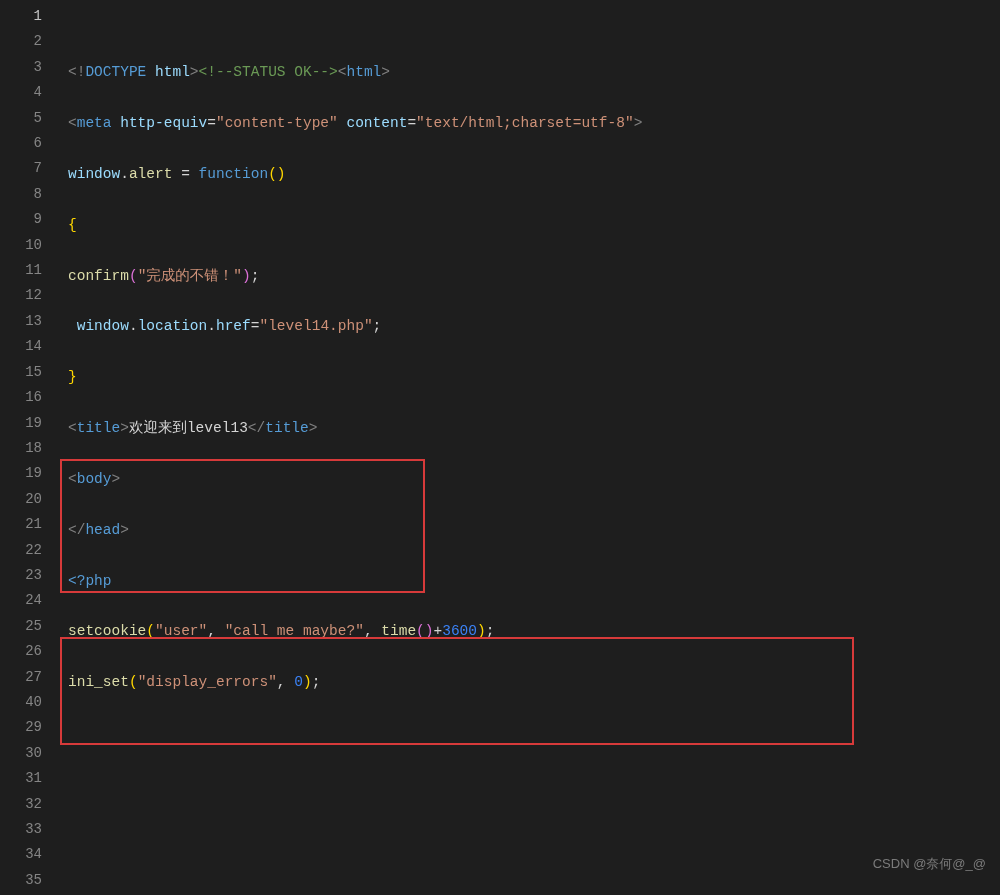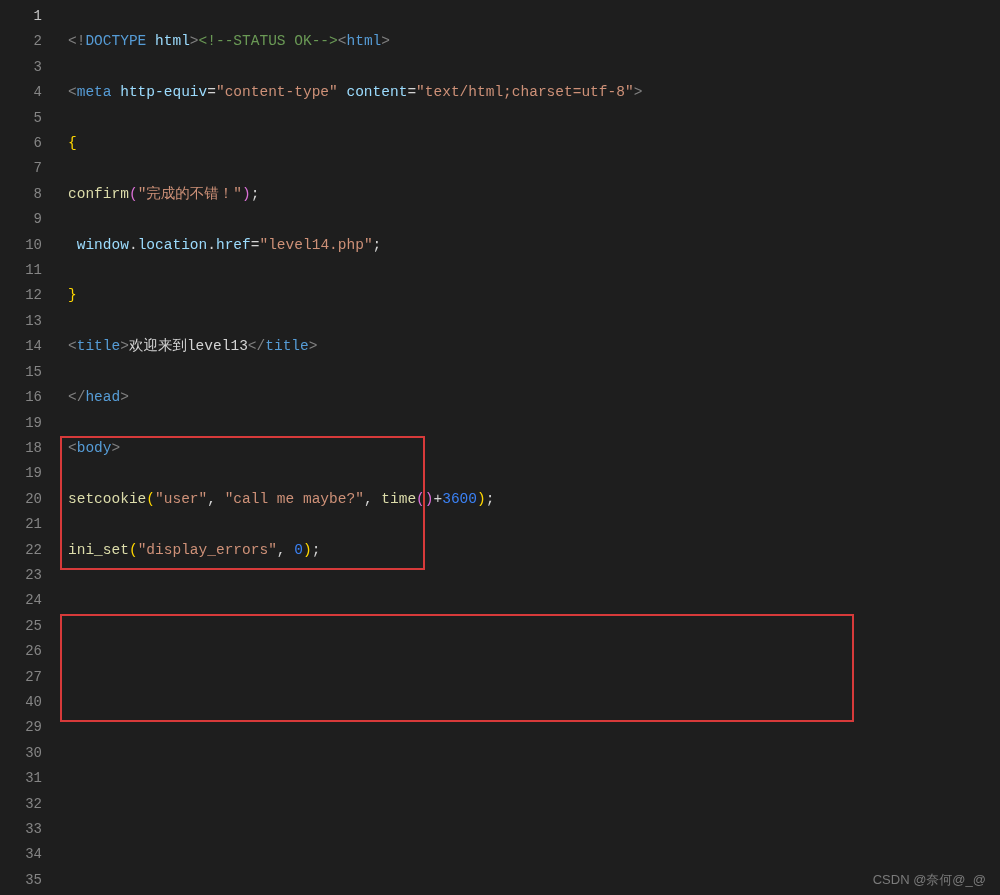--- a/index.html
+++ b/index.html
@@ -20,26 +20,27 @@
     padding-right: 18px;
     padding-top: 4px;
     color: #858585;
     user-select: none;
     line-height: 25.4px;
     font-size: 14px;
   }
   .gutter .active { color: #c6c6c6; }
   .code {
     flex: 1;
-    padding-top: 4px;
+    padding-top: 12px;
     padding-left: 8px;
     line-height: 25.4px;
     color: #d4d4d4;
     white-space: pre;
     position: relative;
+    margin-top: 23px;
   }
   .tag-br   { color: #808080; }       
   .tag-nm   { color: #569cd6; }       
   .attr-nm  { color: #9cdcfe; }
   .string   { color: #ce9178; }       
   .comment  { color: #6a9955; }       
   .keyword  { color: #569cd6; }       
   .member   { color: #9cdcfe; }       
   .func     { color: #dcdcaa; }       
   .punct    { color: #d4d4d4; }
@@ -50,21 +51,21 @@
   .text     { color: #d4d4d4; }
   .guide    { color: #404040; }
   .hl-box {
     position: absolute;
     border: 2px solid #d73a3a;
     pointer-events: none;
   }
   .watermark {
     position: absolute;
     right: 14px;
-    bottom: 6px;
+    bottom: 22px;
     font-size: 13px;
     color: #7b7b7b;
     font-family: sans-serif;
   }
 </style>
 </head>
 <body>
 
 <div class="gutter">
   <div class="active">1</div>
@@ -100,27 +101,29 @@
   <div>31</div>
   <div>32</div>
   <div>33</div>
   <div>34</div>
   <div>35</div>
 </div>
 
 <div class="code">
 <div><span class="tag-br">&lt;!</span><span class="tag-nm">DOCTYPE</span><span class="plain"> </span><span class="attr-nm">html</span><span class="tag-br">&gt;</span><span class="comment">&lt;!--STATUS OK--&gt;</span><span class="tag-br">&lt;</span><span class="tag-nm">html</span><span class="tag-br">&gt;</span></div>
 <div><span class="tag-br">&lt;</span><span class="tag-nm">meta</span><span class="plain"> </span><span class="attr-nm">http-equiv</span><span class="plain">=</span><span class="string">"content-type"</span><span class="plain"> </span><span class="attr-nm">content</span><span class="plain">=</span><span class="string">"text/html;charset=utf-8"</span><span class="tag-br">&gt;</span></div>
+<div><span class="member">window</span><span class="punct">.</span><span class="func">alert</span><span class="plain"> = </span><span class="keyword">function</span><span class="br-y">()</span></div>
 <div><span class="br-y">{</span></div>
 <div><span class="func">confirm</span><span class="br-p">(</span><span class="string">"完成的不错！"</span><span class="br-p">)</span><span class="punct">;</span></div>
 <div><span class="guide"> </span><span class="member">window</span><span class="punct">.</span><span class="member">location</span><span class="punct">.</span><span class="member">href</span><span class="punct">=</span><span class="string">"level14.php"</span><span class="punct">;</span></div>
 <div><span class="br-y">}</span></div>
 <div><span class="tag-br">&lt;</span><span class="tag-nm">title</span><span class="tag-br">&gt;</span><span class="text">欢迎来到level13</span><span class="tag-br">&lt;/</span><span class="tag-nm">title</span><span class="tag-br">&gt;</span></div>
+<div><span class="tag-br">&lt;</span><span class="tag-nm">body</span><span class="tag-br">&gt;</span></div>
 <div><span class="tag-br">&lt;/</span><span class="tag-nm">head</span><span class="tag-br">&gt;</span></div>
-<div><span class="tag-br">&lt;</span><span class="tag-nm">body</span><span class="tag-br">&gt;</span></div>
+<div><span class="tag-nm">&lt;?php</span></div>
 <div><span class="func">setcookie</span><span class="br-y">(</span><span class="string">"user"</span><span class="punct">, </span><span class="string">"call me maybe?"</span><span class="punct">, </span><span class="func">time</span><span class="br-p">()</span><span class="punct">+</span><span class="number">3600</span><span class="br-y">)</span><span class="punct">;</span></div>
 <div><span class="func">ini_set</span><span class="br-y">(</span><span class="string">"display_errors"</span><span class="punct">, </span><span class="number">0</span><span class="br-y">)</span><span class="punct">;</span></div>
 <div></div>
 
 
 
 
 
 
 

